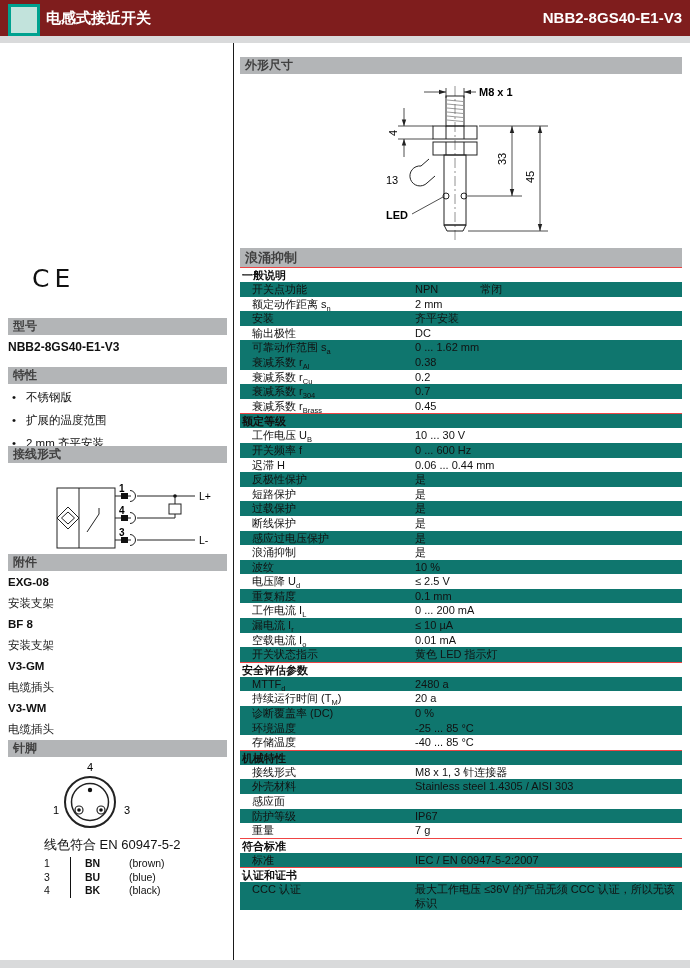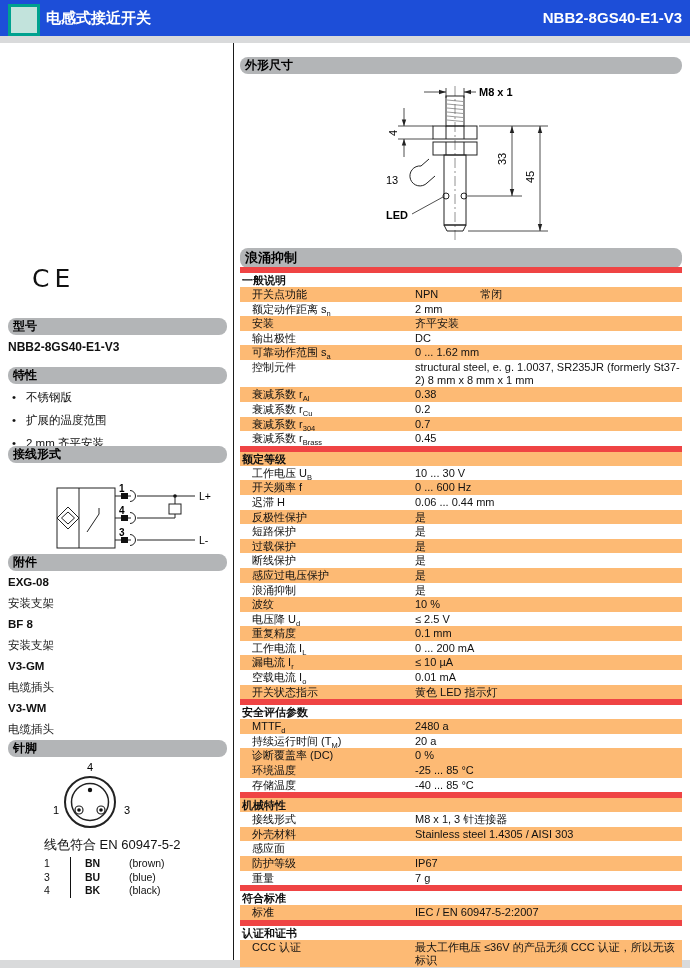--- a/index.html
+++ b/index.html
@@ -2,31 +2,31 @@
 <html><head>
 <meta charset="utf-8">
 <style>
   html,body{margin:0;padding:0;}
   body{
     width:690px;height:968px;position:relative;overflow:hidden;
     background:#ffffff;color:#111;
     font-family:"Liberation Sans","DejaVu Sans",sans-serif;
   }
   
-  .topbar{position:absolute;left:0;top:0;width:690px;height:36px;background:#1d4ed8;}
+  .topbar{position:absolute;left:0;top:0;width:690px;height:36px;background:#7f1d1d;}
   .logo-box{position:absolute;left:8px;top:4px;width:26px;height:26px;background:#c2e3dc;border:3px solid #00a18f;box-sizing:content-box;}
   .topbar-title{position:absolute;left:46px;top:0;height:36px;line-height:36px;color:#fff;font-weight:bold;font-size:15px;}
   .topbar-part{position:absolute;right:8px;top:0;height:36px;line-height:36px;color:#fff;font-weight:bold;font-size:15px;}
   .strip-top{position:absolute;left:0;top:36px;width:690px;height:7px;background:#d9dadb;}
   .strip-bottom{position:absolute;left:0;top:960px;width:690px;height:8px;background:#d9dadb;}
   .v-divider{position:absolute;left:233px;top:43px;width:1px;height:917px;background:#1a1a1a;}
 
   
   .bar{position:absolute;left:8px;width:219px;height:17px;background:#b3b5b7;
-       font-weight:bold;font-size:12px;line-height:17px;padding-left:5px;box-sizing:border-box;color:#000000;border-radius:8px;}
+       font-weight:bold;font-size:12px;line-height:17px;padding-left:5px;box-sizing:border-box;color:#404040;}
   .bar-main{left:240px;width:442px;}
   .bar-tech{height:20px;line-height:20px;font-size:13px;}
 
   
   .ce-mark{position:absolute;left:32px;top:264px;font-size:25px;letter-spacing:5px;font-family:"DejaVu Sans",sans-serif;}
   .model-value{position:absolute;left:8px;top:340px;font-weight:bold;font-size:12px;}
   .features-list{position:absolute;left:8px;top:386px;width:219px;font-size:11.5px;line-height:23px;}
   .feat-item{display:flex;}
   .feat-item .bullet{width:14px;padding-left:4px;}
   .conn-svg{position:absolute;left:35px;top:468px;}
@@ -38,28 +38,28 @@
   .wire-table{position:absolute;left:44px;top:857px;font-size:10.5px;}
   .wire-row{display:flex;line-height:13.5px;}
   .w-pin{width:26px;}
   .w-sep{width:1px;background:#111;}
   .w-code{width:44px;padding-left:14px;font-weight:bold;}
   .w-name{}
 
   
   .dim-svg{position:absolute;left:240px;top:78px;}
   .tech-table{position:absolute;left:240px;top:267px;width:442px;}
-  .t-sec{border-top:6px solid #ef4444;font-weight:bold;font-size:11px;line-height:13px;
+  .t-sec{border-top:1px solid #ef4444;font-weight:bold;font-size:11px;line-height:13px;
          padding:1px 0 0 2px;min-height:14.6px;box-sizing:border-box;}
   .t-row{display:flex;font-size:11px;min-height:14.6px;box-sizing:border-box;}
   .t-label{flex:0 0 175px;padding-left:12px;padding-top:1px;line-height:13.2px;box-sizing:border-box;}
   .t-value{flex:1;padding-top:1px;line-height:13.2px;white-space:pre-line;}
   .t-row sub{font-size:7.5px;line-height:0;}
   .v2{margin-left:42px;margin-top:21px;}
-  .shade{background:#fdba74;}
+  .shade{background:#0f766e;}
 
   
   svg text{font-family:"Liberation Sans","DejaVu Sans",sans-serif;}
   .tech-line{stroke:#222;fill:none;stroke-width:1;}
   .dim-line{stroke:#222;fill:none;stroke-width:0.8;}
 </style>
 </head>
 <body>
 
 <div class="topbar">
@@ -261,25 +261,20 @@
       <span class="t-value">齐平安装</span>
     </div>
     <div class="t-row">
       <span class="t-label">输出极性</span>
       <span class="t-value">DC</span>
     </div>
     <div class="t-row shade">
       <span class="t-label">可靠动作范围 s<sub>a</sub></span>
       <span class="t-value">0 ... 1.62 mm</span>
     </div>
-    <div class="t-row">
-      <span class="t-label">控制元件</span>
-      <span class="t-value">structural steel, e. g. 1.0037, SR235JR (formerly St37-
-2)  8 mm x 8 mm x 1 mm</span>
-    </div>
     <div class="t-row shade">
       <span class="t-label">衰减系数 r<sub>Al</sub></span>
       <span class="t-value">0.38</span>
     </div>
     <div class="t-row">
       <span class="t-label">衰减系数 r<sub>Cu</sub></span>
       <span class="t-value">0.2</span>
     </div>
     <div class="t-row shade">
       <span class="t-label">衰减系数 r<sub>304</sub></span>

